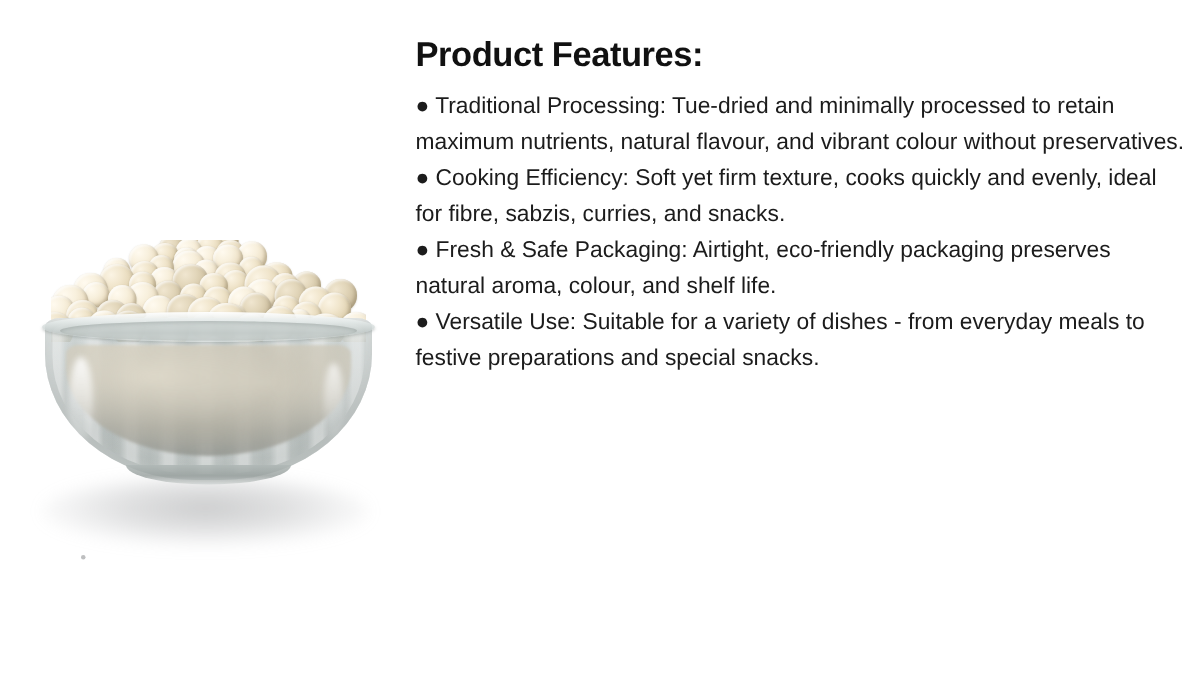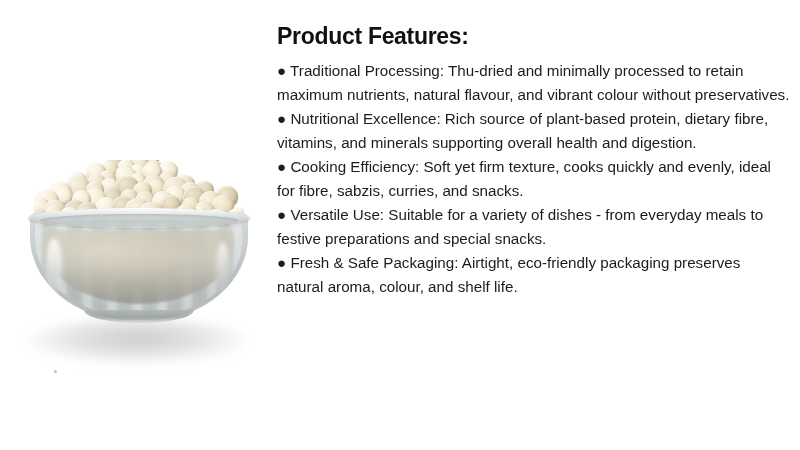--- a/index.html
+++ b/index.html
@@ -350,30 +350,27 @@
       </div>
 
     </div>
   </div>
 
   <div class="content-pane">
     <div class="features-title">Product Features:</div>
 
     <ul class="features-list">
       <li class="feature-item">
-        <span class="feature-text">● Traditional Processing: Thu-dried and minimally processed to retain maximum nutrients, natural flavour, and vibrant colour without preservatives.</span>
-      </li>
-      <li class="feature-item">
-        <span class="feature-text">● Nutritional Excellence: Rich source of plant-based protein, dietary fibre, vitamins, and minerals supporting overall health and digestion.</span>
+        <span class="feature-text">● Traditional Processing: Tue-dried and minimally processed to retain maximum nutrients, natural flavour, and vibrant colour without preservatives.</span>
       </li>
       <li class="feature-item">
         <span class="feature-text">● Cooking Efficiency: Soft yet firm texture, cooks quickly and evenly, ideal for fibre, sabzis, curries, and snacks.</span>
       </li>
       <li class="feature-item">
-        <span class="feature-text">● Versatile Use: Suitable for a variety of dishes - from everyday meals to festive preparations and special snacks.</span>
+        <span class="feature-text">● Fresh &amp; Safe Packaging: Airtight, eco-friendly packaging preserves natural aroma, colour, and shelf life.</span>
       </li>
       <li class="feature-item">
-        <span class="feature-text">● Fresh &amp; Safe Packaging: Airtight, eco-friendly packaging preserves natural aroma, colour, and shelf life.</span>
+        <span class="feature-text">● Versatile Use: Suitable for a variety of dishes - from everyday meals to festive preparations and special snacks.</span>
       </li>
     </ul>
   </div>
 
 </div>
 
 </body></html>

